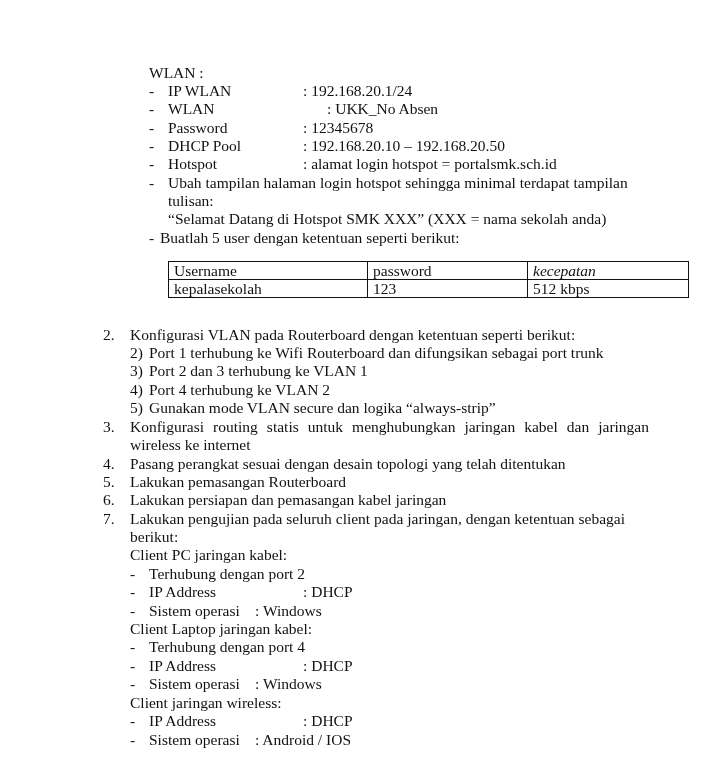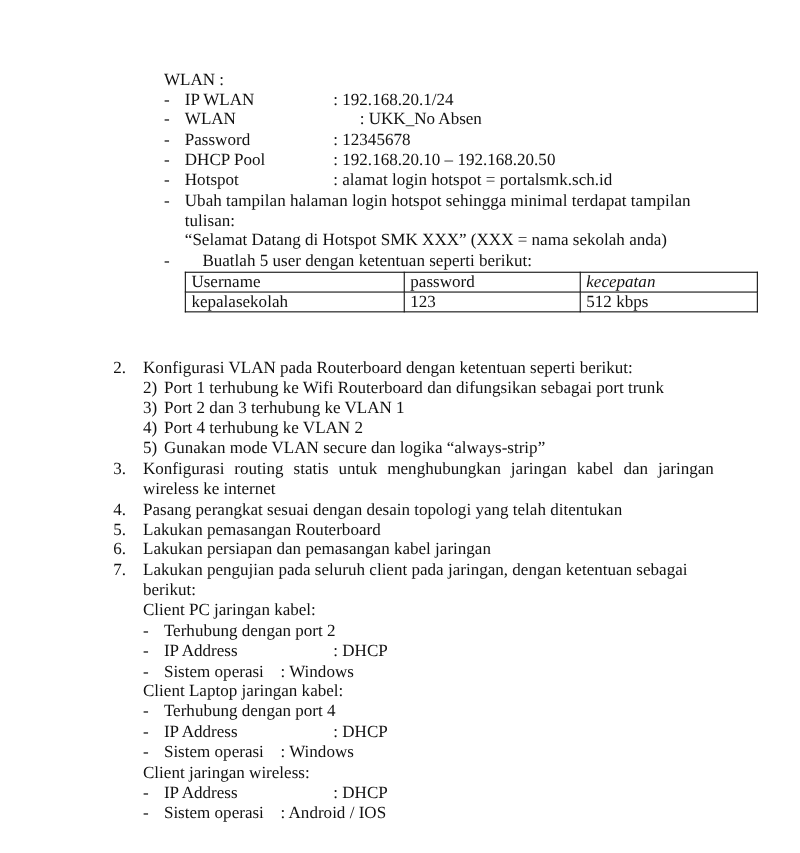--- a/index.html
+++ b/index.html
@@ -1,21 +1,21 @@
 <!DOCTYPE html>
 <html><head>
 <meta charset="utf-8">
 <style>
   html, body { margin:0; padding:0; background:#ffffff; }
   body { width:727px; height:775px; position:relative; overflow:hidden;
          font-family:"Liberation Serif", serif; font-size:15.5px; color:#111; }
   .ln { position:absolute; white-space:nowrap; line-height:18px; }
   .it { }
   .b { font-weight:normal;margin-top:20px; }
-  table.users { position:absolute; left:168px; top:247px; border-collapse:collapse;padding-left:44px; }
+  table.users { position:absolute; left:168px; top:261px; border-collapse:collapse;padding-left:44px; }
   table.users td { border:1.5px solid #111; padding:0 5px; height:17px; line-height:17px;
                    font-size:15.5px; white-space:nowrap; }
   .c1 { width:188px; } .c2 { width:149px; } .c3 { width:150px;font-style:italic; }
   .just { text-align:justify; text-align-last:justify; }
 </style>
 </head>
 <body>
 
 <div class="ln it" style="left:149px;top:64px;">WLAN :</div>
 
@@ -38,21 +38,21 @@
 <div class="ln" style="left:149px;top:155px;">-</div>
 <div class="ln" style="left:168px;top:155px;">Hotspot</div>
 <div class="ln" style="left:303px;top:155px;">: alamat login hotspot = portalsmk.sch.id</div>
 
 <div class="ln" style="left:149px;top:174px;">-</div>
 <div class="ln" style="left:168px;top:174px;">Ubah tampilan halaman login hotspot sehingga minimal terdapat tampilan</div>
 <div class="ln" style="left:168px;top:192px;">tulisan:</div>
 <div class="ln" style="left:168px;top:210px;"><span>“</span><span class="b">Selamat Datang di Hotspot SMK XXX</span><span>” (XXX = nama sekolah anda)</span></div>
 
 <div class="ln" style="left:149px;top:229px;">-</div>
-<div class="ln" style="left:184px;top:229px;">Buatlah 5 user dengan ketentuan seperti berikut:</div>
+<div class="ln" style="left:160px;top:229px;">Buatlah 5 user dengan ketentuan seperti berikut:</div>
 
 <table class="users">
   <tbody>
       <tr>
     <td class="c1">Username</td>
     <td class="c2">password</td>
     <td class="c3">kecepatan</td>
   </tr>
   <tr>
     <td>kepalasekolah</td>

